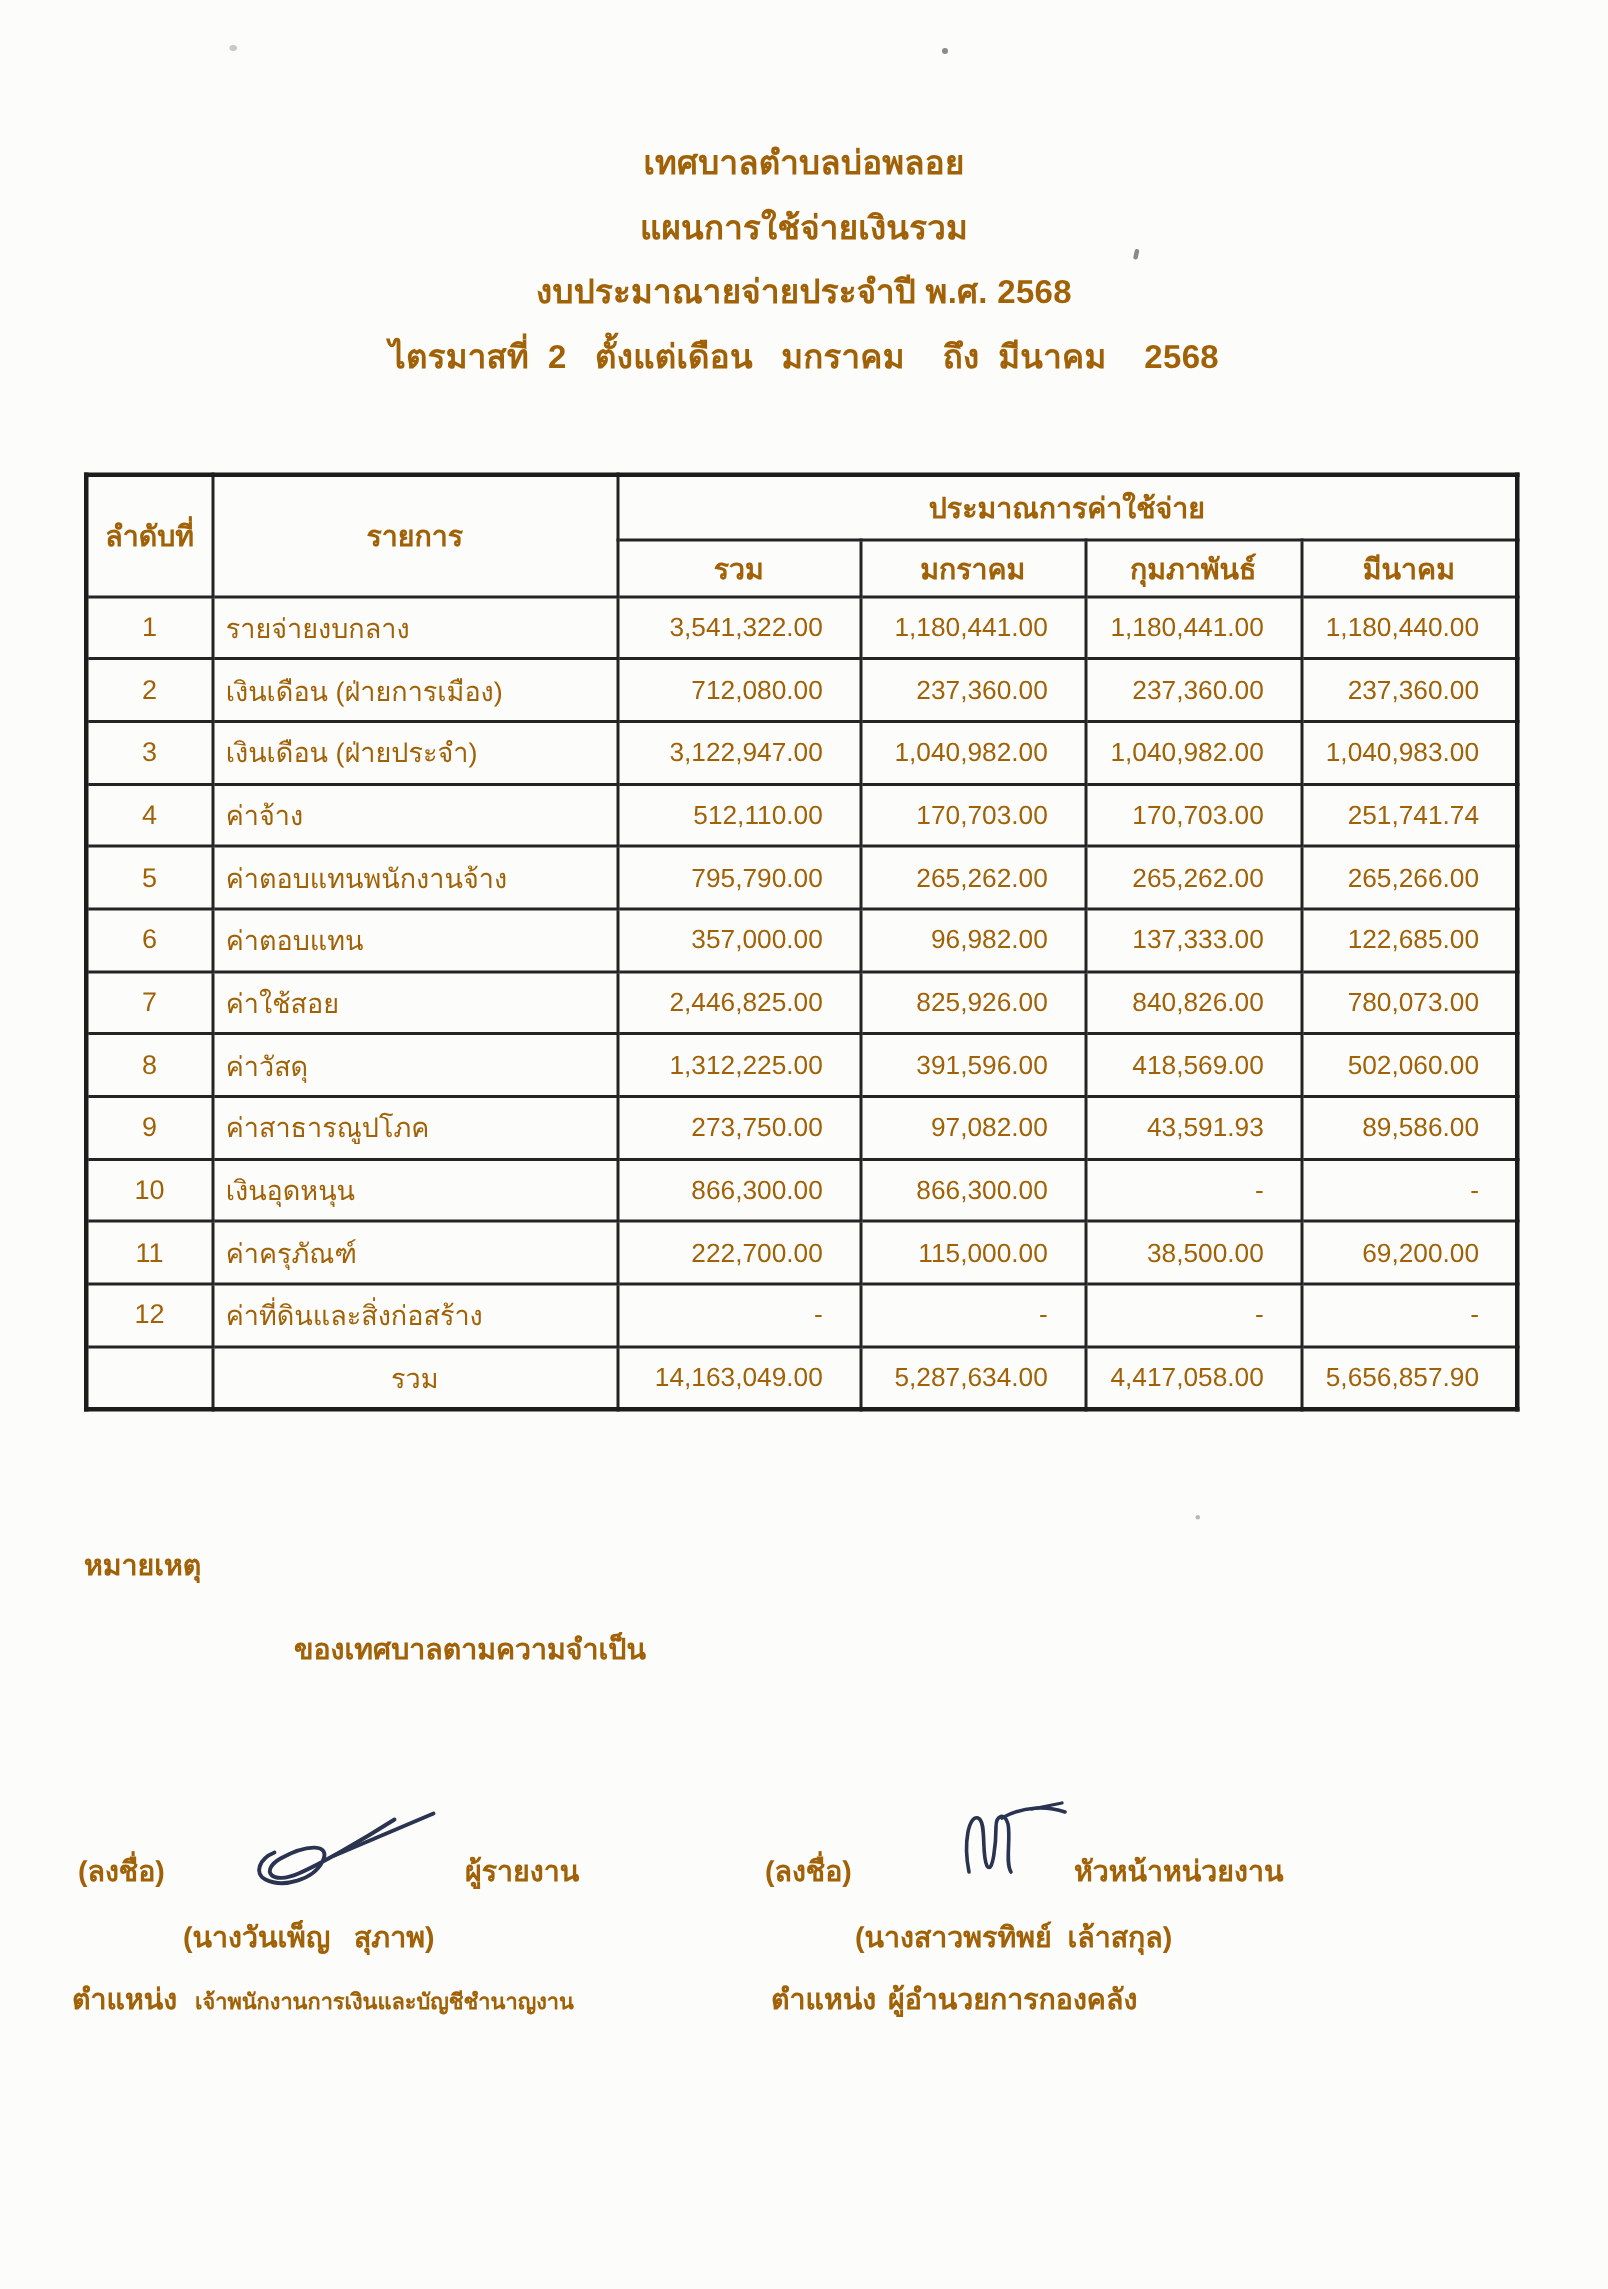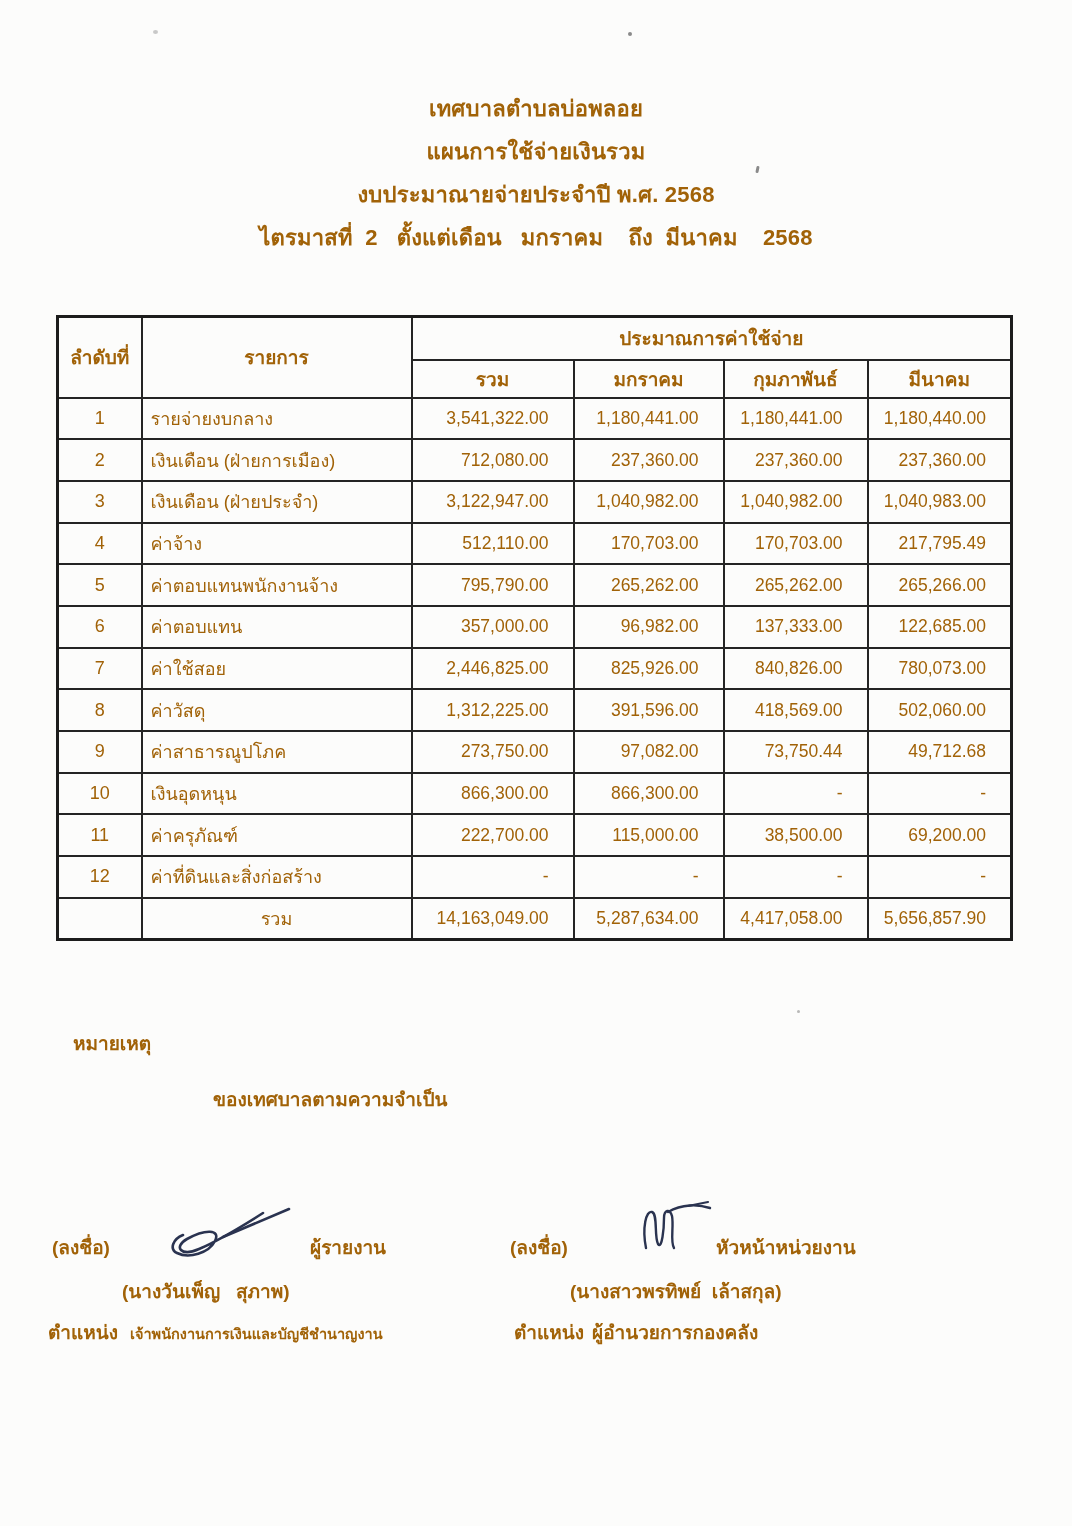--- a/index.html
+++ b/index.html
@@ -60,21 +60,20 @@
   .budget-table td.c-num  { text-align: right; padding-right: 24px; font-size: 17.5px; }
   .budget-table tr.total-row td.c-label { text-align: center; }
 
   
   .note {
     position: absolute;
     top: 1028px; left: 56px;
     width: 920px;
     font-size: 19px;
     font-weight: 600;
-    margin-left: 17px;
   }
   .note .note-row { display: flex; }
   .note .note-label { width: 119px; flex: 0 0 119px; }
   .note .note-line2 { margin-left: 140px; margin-top: 26px; }
 
   
   .sig-text { position: absolute; font-size: 19px; font-weight: 600; white-space: pre; }
   .sig-small { position: absolute; font-size: 14.5px; font-weight: 600; white-space: pre; }
   .sig-svg { position: absolute; }
   .sig-svg path { fill: none; stroke: #2a3350; stroke-linecap: round; }
@@ -142,21 +141,21 @@
         <td class="c-num">1,040,982.00</td>
         <td class="c-num">1,040,982.00</td>
         <td class="c-num">1,040,983.00</td>
       </tr>
       <tr>
         <td class="c-no">4</td>
         <td class="c-item">ค่าจ้าง</td>
         <td class="c-num">512,110.00</td>
         <td class="c-num">170,703.00</td>
         <td class="c-num">170,703.00</td>
-        <td class="c-num">217,795.49</td>
+        <td class="c-num">251,741.74</td>
       </tr>
       <tr>
         <td class="c-no">5</td>
         <td class="c-item">ค่าตอบแทนพนักงานจ้าง</td>
         <td class="c-num">795,790.00</td>
         <td class="c-num">265,262.00</td>
         <td class="c-num">265,262.00</td>
         <td class="c-num">265,266.00</td>
       </tr>
       <tr>
@@ -181,22 +180,22 @@
         <td class="c-num">1,312,225.00</td>
         <td class="c-num">391,596.00</td>
         <td class="c-num">418,569.00</td>
         <td class="c-num">502,060.00</td>
       </tr>
       <tr>
         <td class="c-no">9</td>
         <td class="c-item">ค่าสาธารณูปโภค</td>
         <td class="c-num">273,750.00</td>
         <td class="c-num">97,082.00</td>
-        <td class="c-num">73,750.44</td>
-        <td class="c-num">49,712.68</td>
+        <td class="c-num">43,591.93</td>
+        <td class="c-num">89,586.00</td>
       </tr>
       <tr>
         <td class="c-no">10</td>
         <td class="c-item">เงินอุดหนุน</td>
         <td class="c-num">866,300.00</td>
         <td class="c-num">866,300.00</td>
         <td class="c-num">-</td>
         <td class="c-num">-</td>
       </tr>
       <tr>

